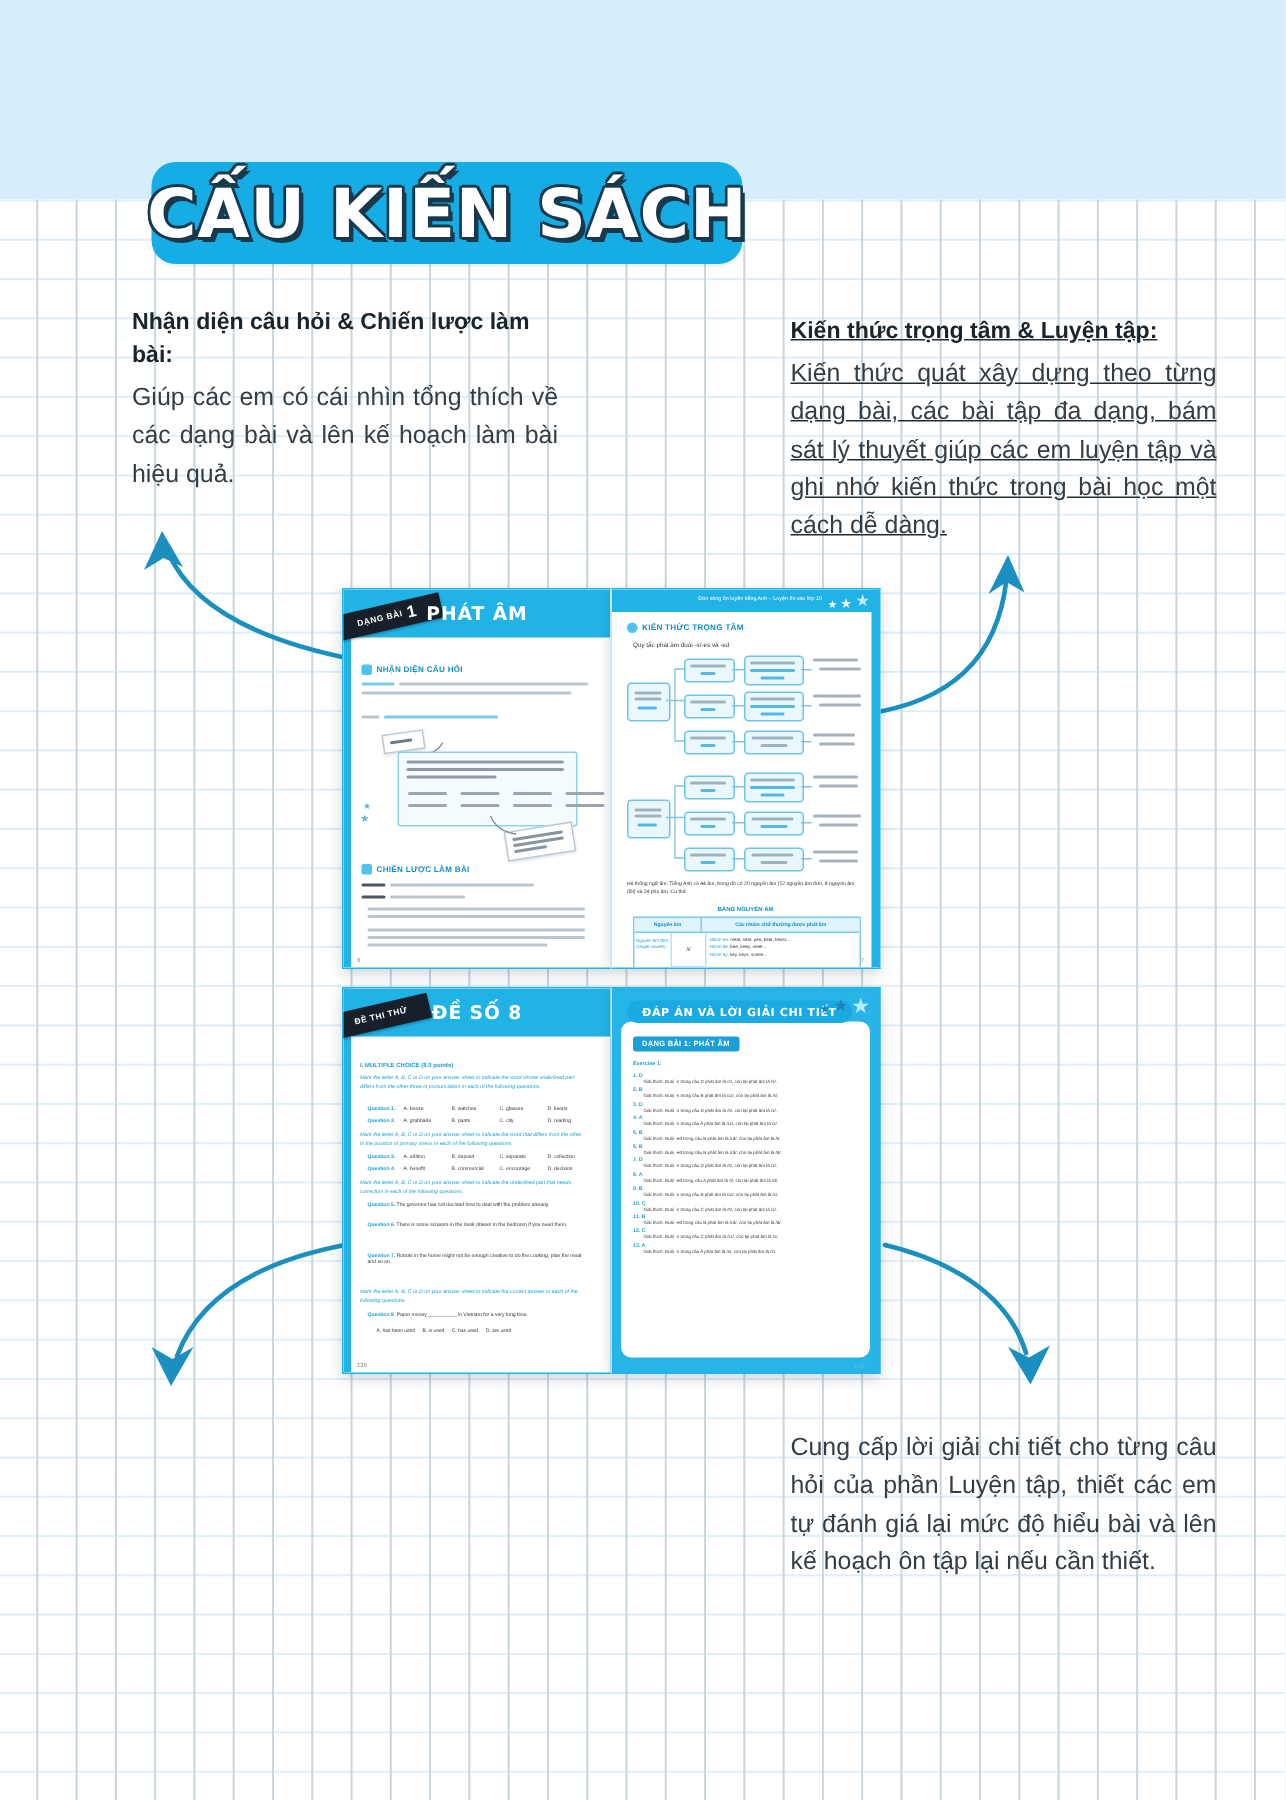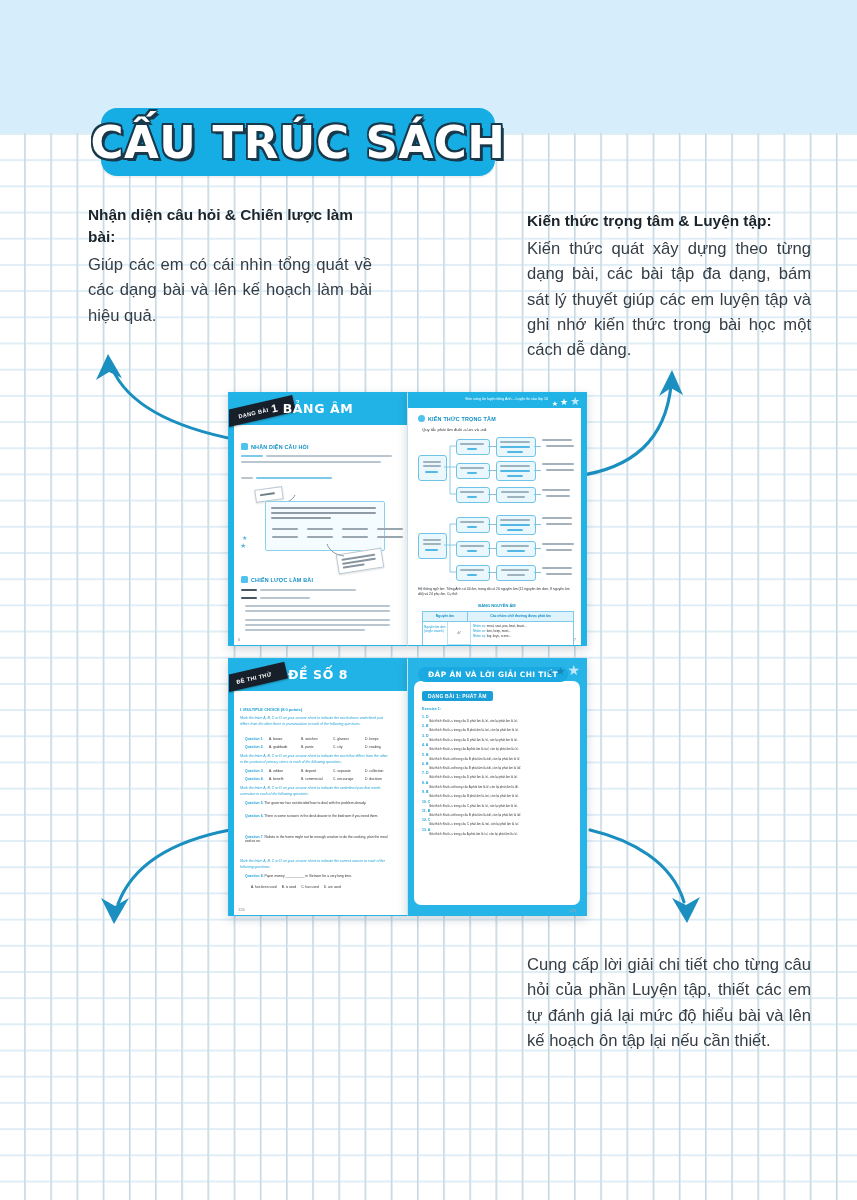--- a/index.html
+++ b/index.html
@@ -56,21 +56,21 @@
   .txt-block{position:absolute;width:284px;color:#222c33;}
   .txt-title{
     font-size:15.4px;font-weight:bold;line-height:1.42;
     color:#1b242b;margin-bottom:4px;
   }
   .txt-body{
     font-size:16.6px;line-height:1.53;color:#343d45;
     text-align:justify;font-weight:400;
   }
   #block-tl{left:88px;top:204px;}
-  #block-tr{left:527px;top:210px;}
+  #block-tr{left:527px;top:210px;text-decoration:underline;}
   #block-bl{left:88px;top:952px;}
   #block-br{left:527px;top:952px;}
 
   
   .arrow-svg{position:absolute;pointer-events:none;}
   #arrow-tl{left:90px;top:352px;}
   #arrow-tr{left:575px;top:368px;}
   #arrow-bl{left:92px;top:828px;}
   #arrow-br{left:588px;top:828px;}
 
@@ -157,26 +157,26 @@
   .opt-row{position:absolute;display:flex;gap:9px;}
   .opt{width:26px;height:2px;background:#9aa7b1;border-radius:1px;}
 </style>
 </head>
 <body>
 
 <div id="bg-top-band"></div>
 <div id="bg-grid"></div>
 
 <div id="title-banner">
-  <span id="title-text">CẤU TRÚC SÁCH</span>
+  <span id="title-text">CẤU KIẾN SÁCH</span>
 </div>
 
 <div class="txt-block" id="block-tl">
   <div class="txt-title">Nhận diện câu hỏi &amp; Chiến lược làm bài:</div>
-  <div class="txt-body">Giúp các em có cái nhìn tổng quát về các dạng bài và lên kế hoạch làm bài hiệu quả.</div>
+  <div class="txt-body">Giúp các em có cái nhìn tổng thích về các dạng bài và lên kế hoạch làm bài hiệu quả.</div>
 </div>
 
 <div class="txt-block" id="block-tr">
   <div class="txt-title">Kiến thức trọng tâm &amp; Luyện tập:</div>
   <div class="txt-body">Kiến thức quát xây dựng theo từng dạng bài, các bài tập đa dạng, bám sát lý thuyết giúp các em luyện tập và ghi nhớ kiến thức trong bài học một cách dễ dàng.</div>
 </div>
 
 <div class="txt-block" id="block-bl">
 </div>
 
@@ -208,21 +208,21 @@
 
   <div class="page left">
     <div class="pg-headerbar"></div>
     <div class="pg-sidebar"></div>
 
     <div class="ribbon">
       <span>DẠNG BÀI</span>
       <span class="big">1</span>
     </div>
 
-    <div class="pg-title">BẢNG ÂM</div>
+    <div class="pg-title">PHÁT ÂM</div>
 
     <div class="stars" style="left:112px;top:36px;">
       <span class="star-glyph" style="font-size:8px;">★</span>
       <span class="star-glyph" style="font-size:11px;">★</span>
       <span class="star-glyph" style="font-size:14px;">★</span>
     </div>
 
     <div class="sec-head" style="left:12px;top:50px;">
       <span class="sec-icon"></span>
       <span>NHẬN DIỆN CÂU HỎI</span>

